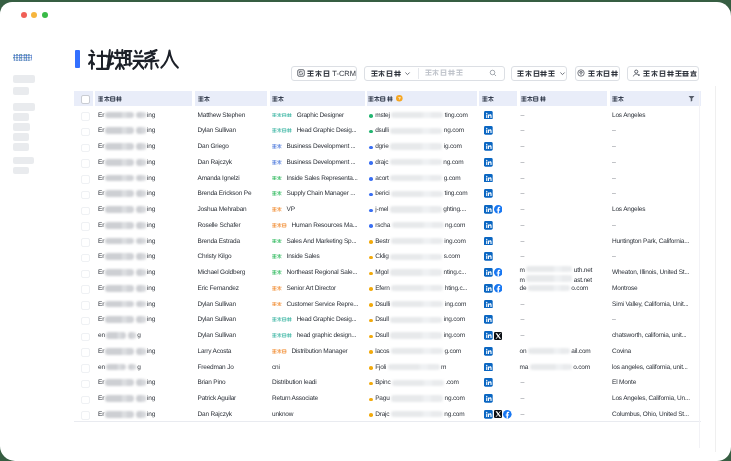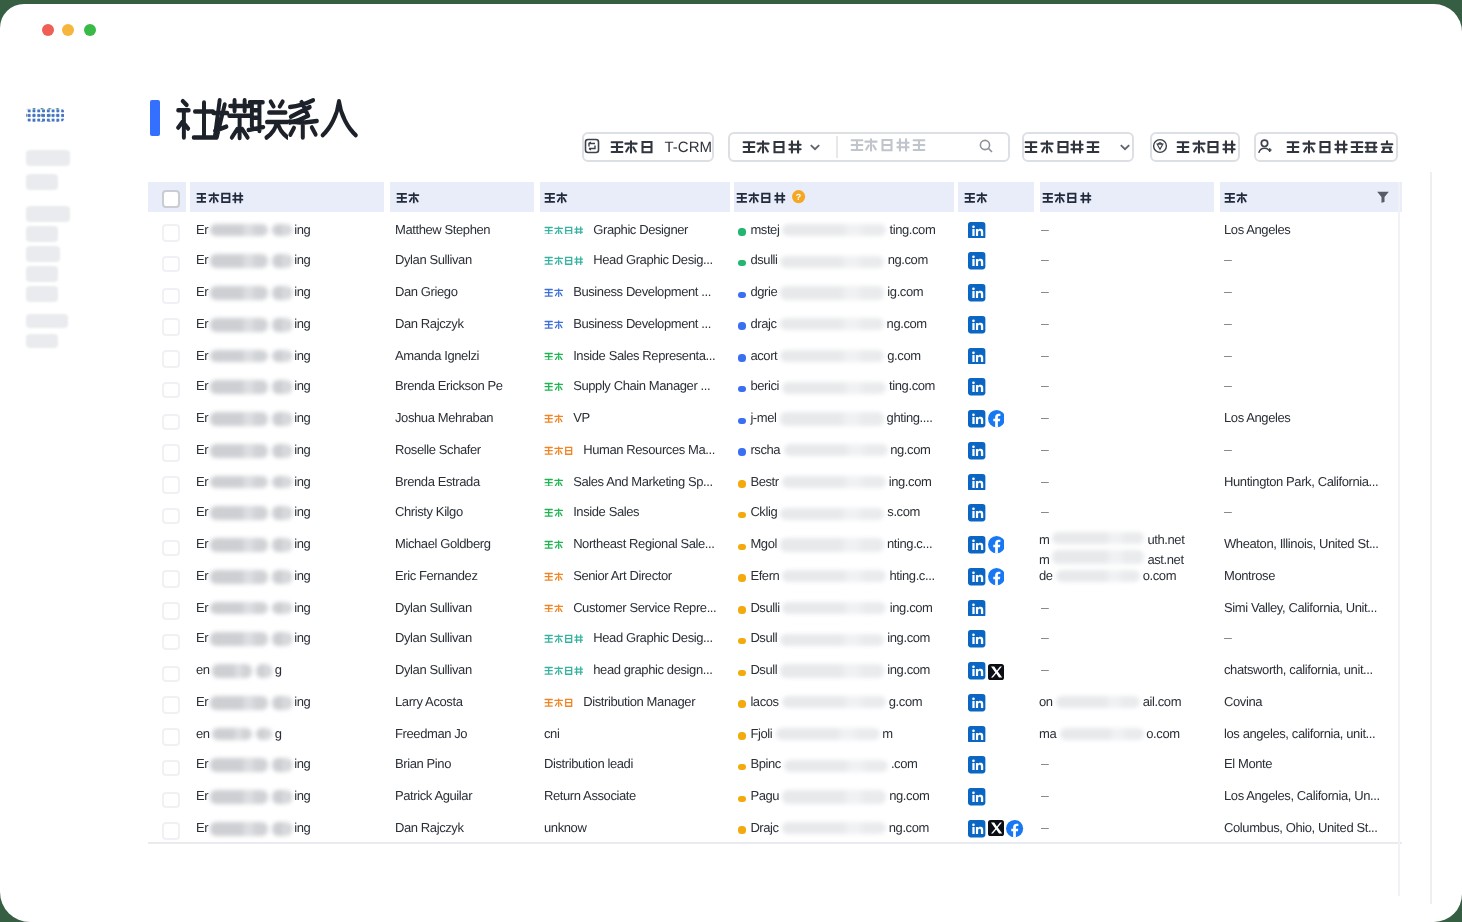--- a/index.html
+++ b/index.html
@@ -6,21 +6,21 @@
 #card{position:absolute;left:0;top:2px;right:0;bottom:0;background:#fff;border-radius:12px 14px 14px 15px;overflow:hidden;}
 .abs{position:absolute;}
 .dot{border-radius:50%;position:absolute;top:9.7px;width:6.2px;height:6.2px;}
 .sbitem{position:absolute;left:13px;background:#e9ebee;border-radius:2px;height:7.6px;filter:blur(.6px);}
 .zg{display:inline-block;vertical-align:-9%;margin-right:.8px;}
 .zw{display:inline-flex;align-items:center;}
 .zg.hh{margin-right:.45px;}
 .zg.tg{margin-right:.35px;}
 .ic{display:inline-block;vertical-align:-6%;}
 .btn{position:absolute;top:64px;height:14.8px;border:1px solid #dcdfe4;border-radius:3px;background:#fff;
- font-size:7.5px;color:#30353e;display:flex;align-items:center;justify-content:space-between;gap:2.5px;white-space:nowrap;}
+ font-size:7.5px;color:#30353e;display:flex;align-items:center;justify-content:flex-end;gap:2.5px;white-space:nowrap;}
 .hband{position:absolute;top:89px;height:15.3px;background:#e9edf9;display:flex;align-items:center;color:#222b3c;}
 .row{position:absolute;left:0;width:731px;height:15.75px;}
 .cell{position:absolute;top:0;height:15.75px;display:flex;align-items:center;white-space:nowrap;}
 .txt{font-size:6.5px;color:#2b3038;letter-spacing:-.2px;text-rendering:geometricPrecision;}
 .blurpatch{display:inline-block;height:6.8px;border-radius:3px;filter:blur(1.1px);
  background:linear-gradient(90deg,#cdcfd3 0 55%,#dcdee1 61% 72%,#d0d2d6 78% 100%);}
 .eblur{display:inline-block;height:6.2px;border-radius:3px;filter:blur(1.1px);
  background:linear-gradient(90deg,#e7e9eb 0 58%,#eff1f3 64% 74%,#e9ebed 80% 100%);}
 .cb{position:absolute;left:81px;width:8.6px;height:8.6px;border:1px solid #eff1f4;border-radius:2px;background:#fff;}
 .edot{display:inline-block;width:3.6px;height:3.6px;border-radius:50%;margin-right:2.6px;position:relative;top:.8px;}

